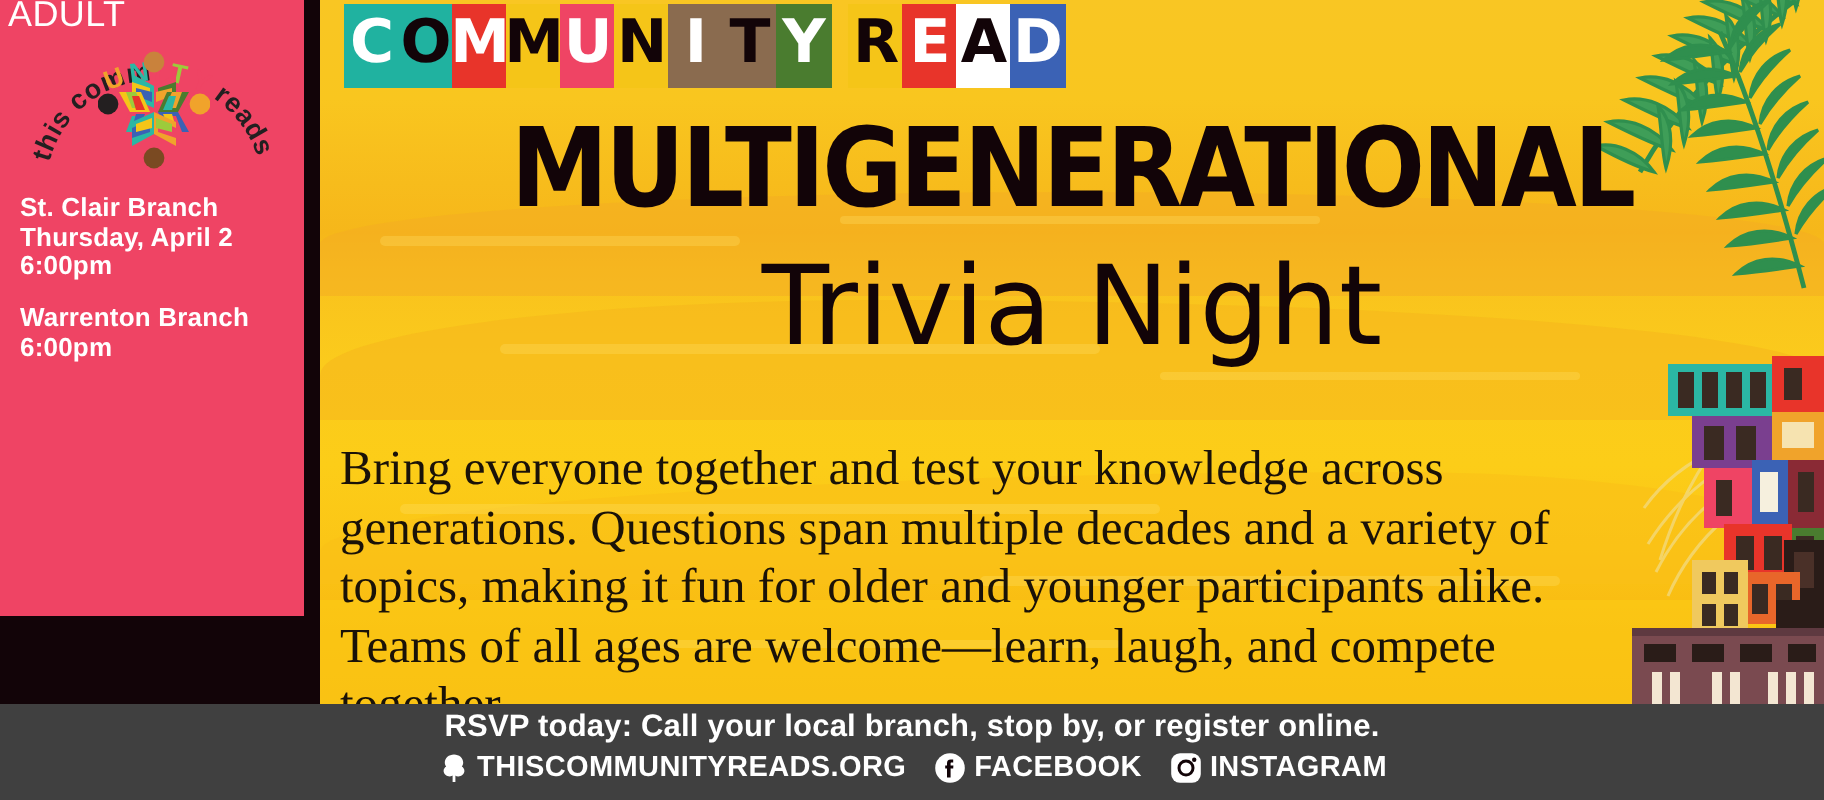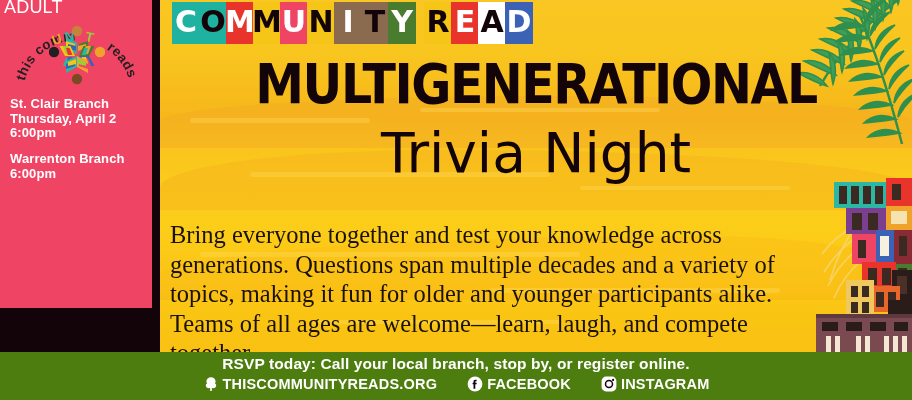--- a/index.html
+++ b/index.html
@@ -113,30 +113,30 @@
     margin-top:20px;
   }
 
   
   #palm-art{ position:absolute; right:0; top:0; width:118px; height:205px; }
   #city-art{ position:absolute; right:0; bottom:0; width:96px; height:178px; }
 
   
   #footer{
     position:absolute; left:0; bottom:0; width:912px; height:48px;
-    background:#4d7c0f; color:#ffffff;
+    background:#404040; color:#ffffff;
   }
   #rsvp-line{
     position:absolute; left:0; right:0; top:3px; text-align:center;
     font-family:"Liberation Sans", sans-serif;
     font-weight:700; font-size:15.5px; letter-spacing:.1px;
   }
   #social-row{
     position:absolute; left:0; right:0; top:24px;
-    display:flex; align-items:center; justify-content:center; gap:30px;
+    display:flex; align-items:center; justify-content:center; gap:14px;
   }
   .social-item{ display:flex; align-items:center; gap:4px; }
   .social-item .sl{
     font-family:"Liberation Sans", sans-serif;
     font-weight:700; font-size:14.5px; letter-spacing:.2px; color:#fff;
   }
   .social-item svg{ display:block; }
 </style>
 </head>
 <body>

